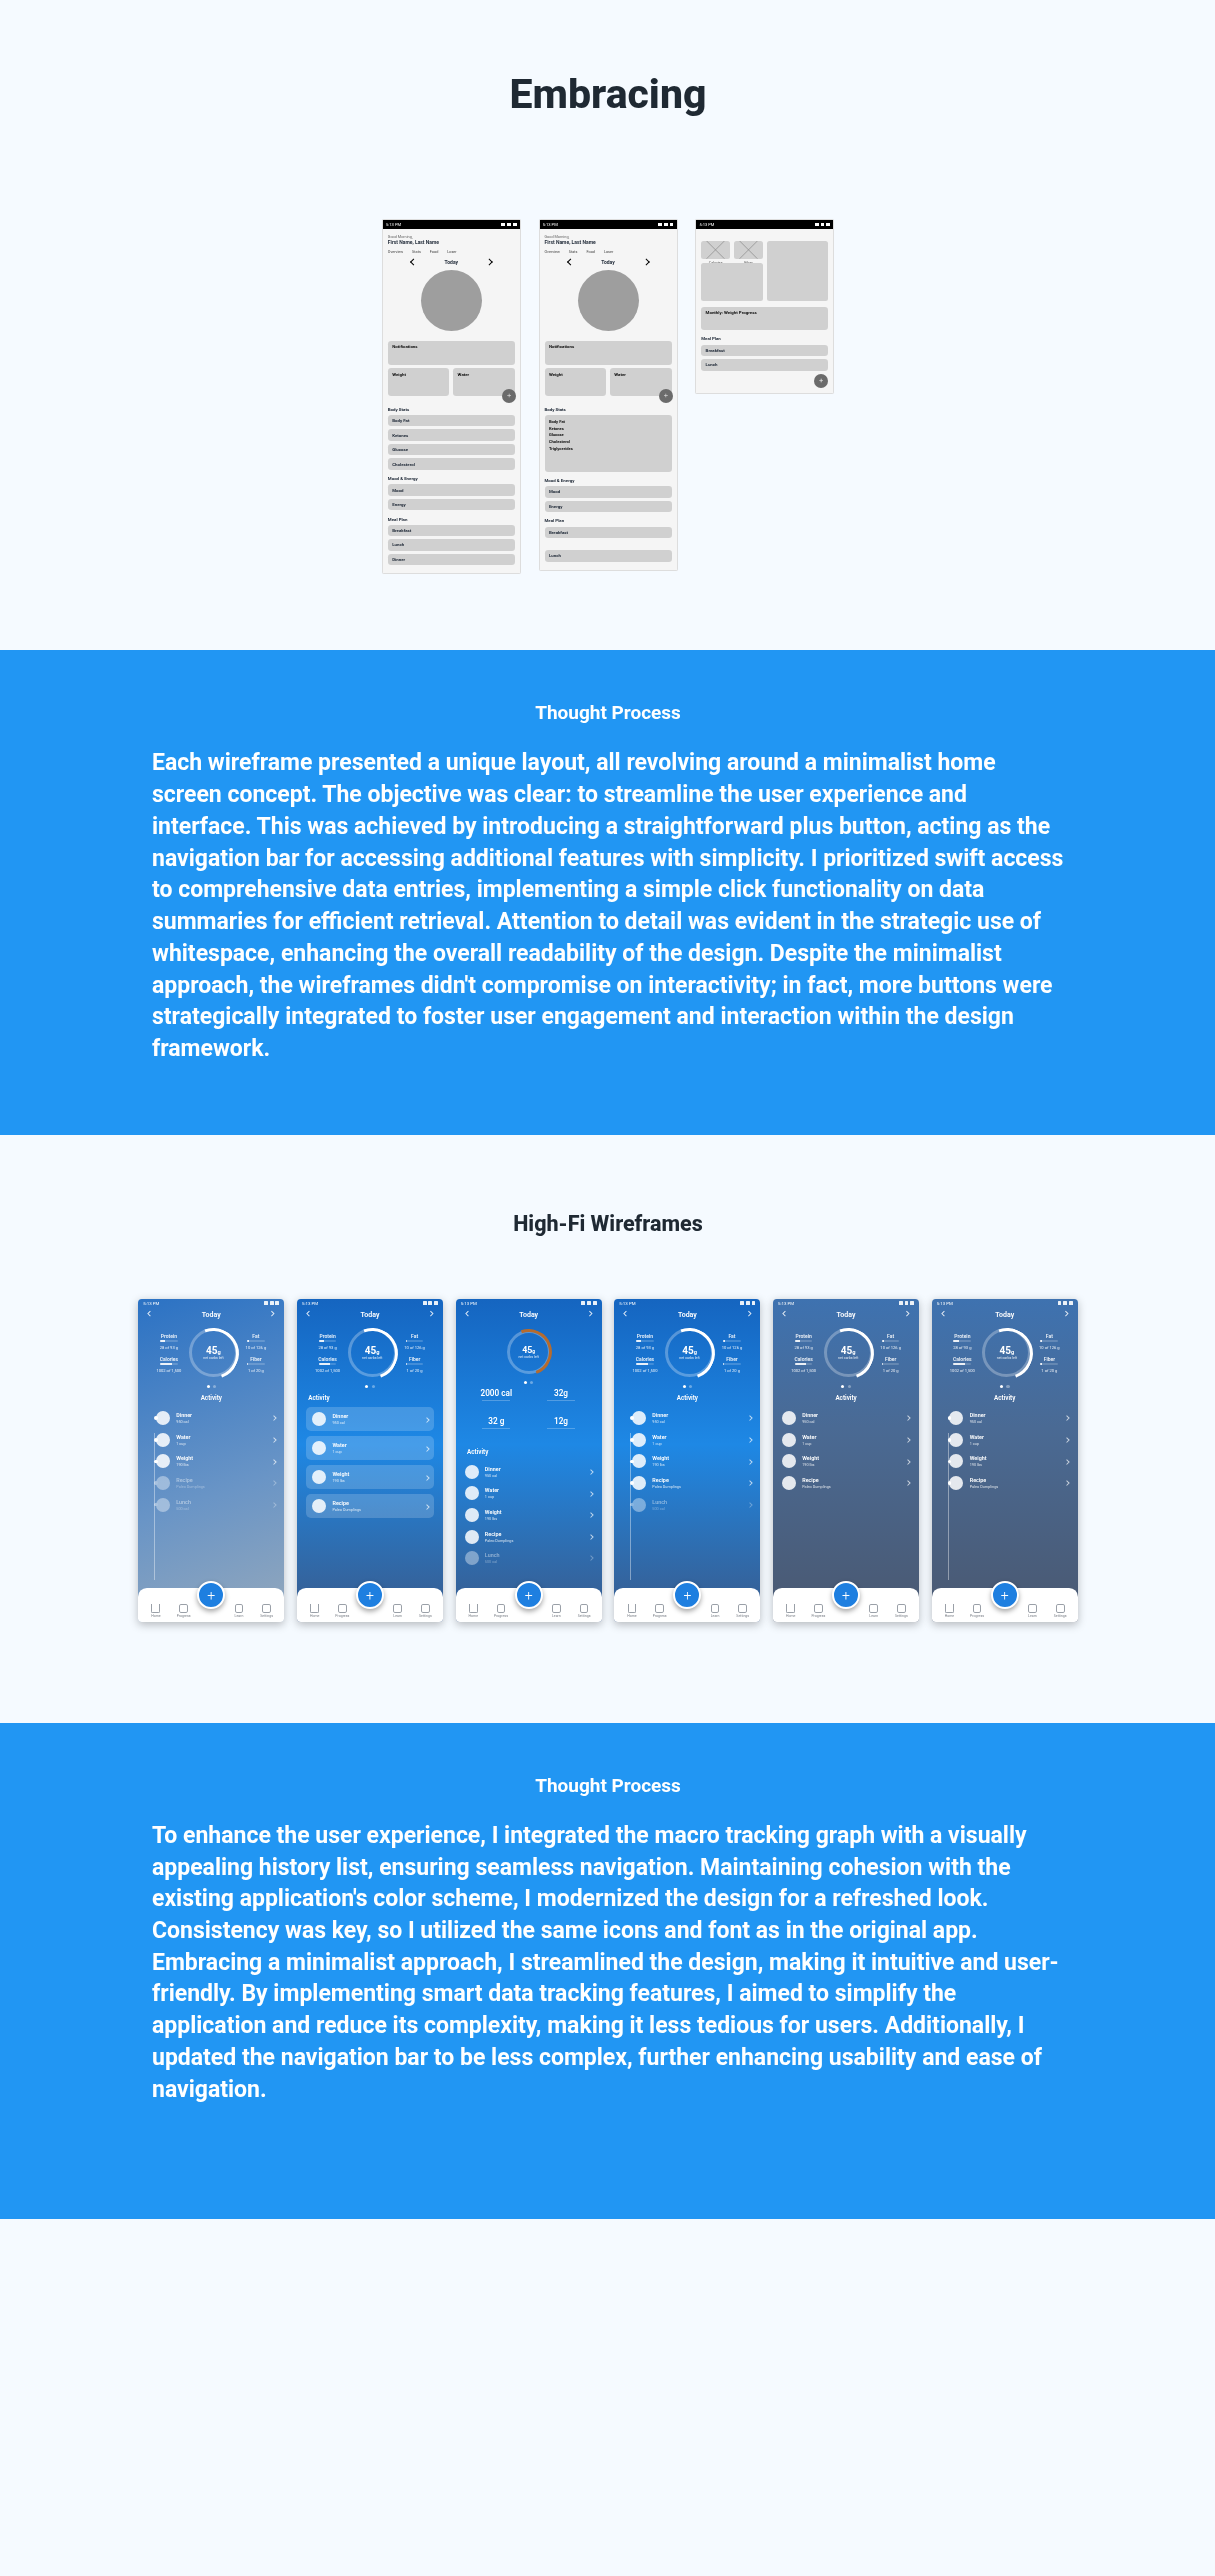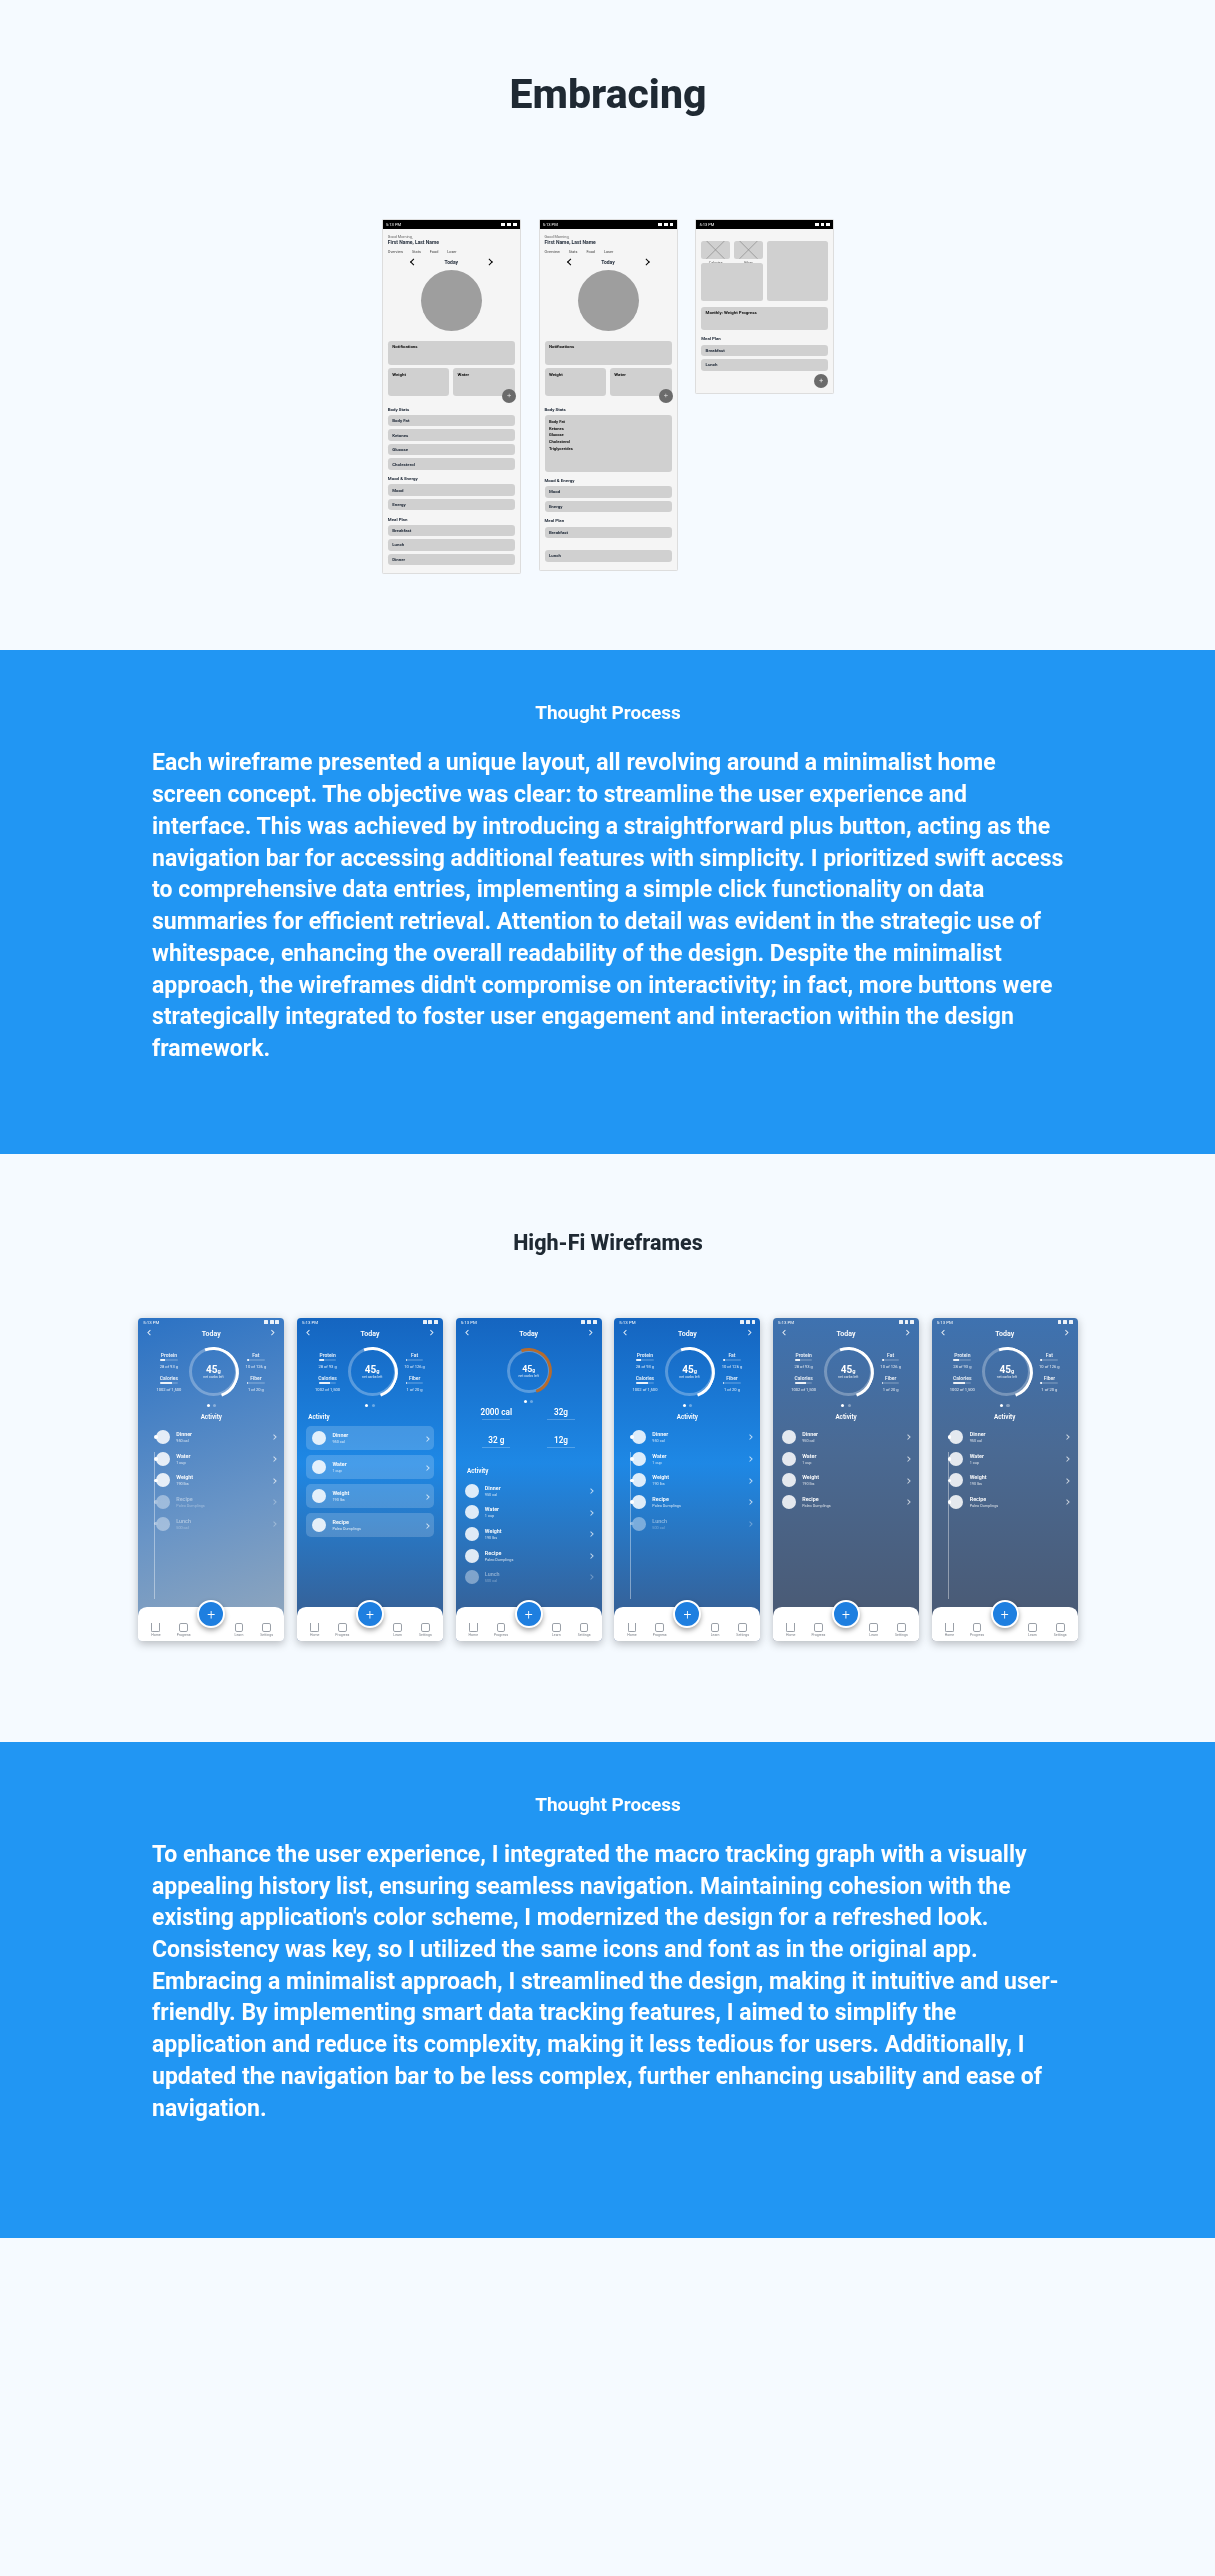--- a/index.html
+++ b/index.html
@@ -9,21 +9,21 @@
 .hero { text-align: center; padding: 70px 0 63px; }
 .hero h1 { font-size: 41px; font-weight: 800; color: #1f2933; }
 .hero .sub { font-size: 19px; color: #374151; margin-top: 15px; font-weight: 400; }
 
 
 .lofi { text-align: center; padding: 38px 0 76px; }
 .lofi h2 { font-size: 21.5px; font-weight: 800; margin-bottom: 76px; color:#1f2933; }
 .lofi-row { display: flex; justify-content: center; gap: 17.7px; align-items: flex-start; }
 
 
-.thought { background: #2196f3; color: #fff; padding: 51px 0 89px; }
+.thought { background: #2196f3; color: #fff; padding: 51px 0 70px; }
 .thought h3 { text-align: center; font-size: 19px; font-weight: 700; margin-bottom: 23px; }
 .thought p { max-width: 912px; margin: 0 auto; font-size: 23px; line-height: 1.38; font-weight: 700; }
 
 
 .hifi { text-align: center; padding: 76px 0 101px; }
 .hifi h2 { font-size: 21.5px; font-weight: 800; color:#1f2933; margin-bottom: 63px; }
 .hifi-row { display: flex; justify-content: center; gap: 12.7px; align-items: flex-start; }
 
 
 .lofi-phone { width: 139px; background: #f5f5f5; border: 0.6px solid #ddd; position: relative; font-size: 5px; text-align: left; border-radius:1.3px; }

